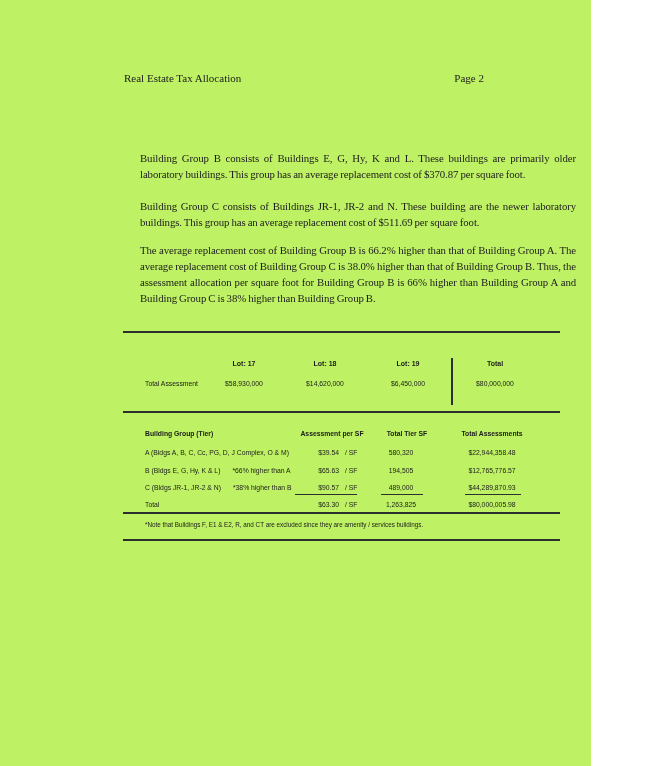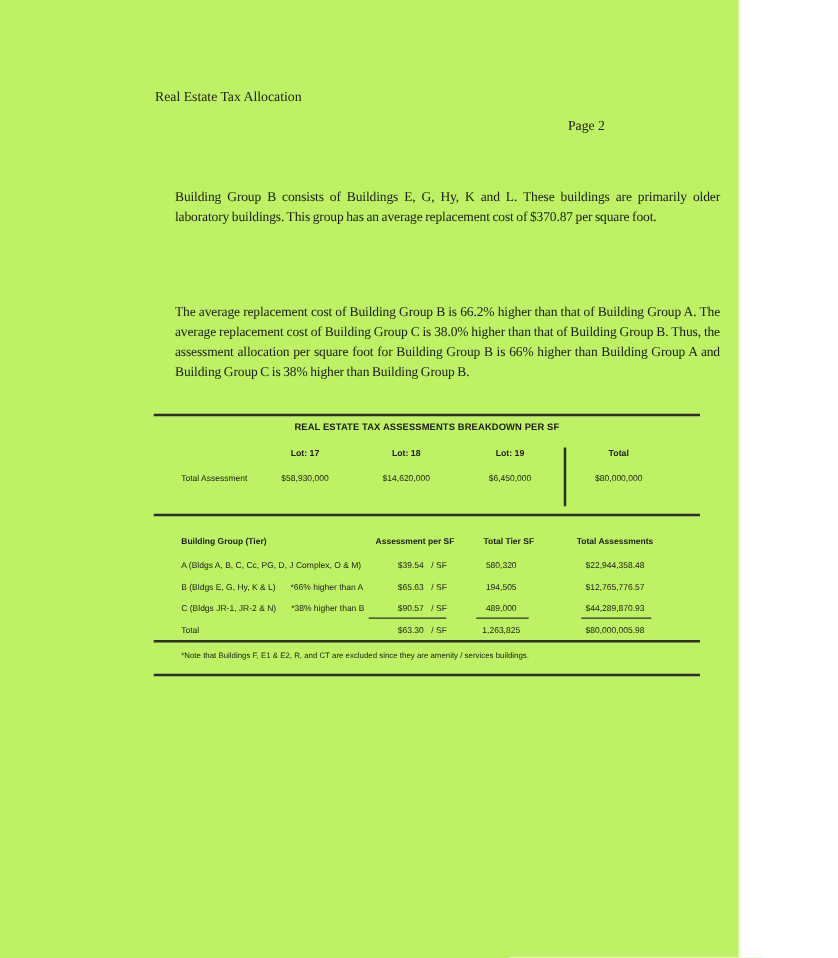--- a/index.html
+++ b/index.html
@@ -2,21 +2,21 @@
 <html><head>
 <meta charset="utf-8">
 <style>
   html,body{margin:0;padding:0;background:#ffffff;}
   .page{position:relative;width:591px;height:766px;background:#bef264;overflow:hidden;
         font-family:"Liberation Serif",serif;color:#1c1c1c;}
 
   
   .hdr{position:absolute;top:72px;font-size:11px;white-space:nowrap;}
   .hdr-left{left:124px;}
-  .hdr-right{right:107px;margin-top:23px;}
+  .hdr-right{right:107px;}
 
   
   .para{position:absolute;left:124px;width:436px;margin:16px;text-align:justify;
         font-size:10.8px;line-height:15.9px;letter-spacing:-0.1px;word-spacing:-0.5px;}
   .p1{top:135px;} .p2{top:183px;} .p3{top:227px;}
 
   
   .ttable{position:absolute;left:123px;top:331px;width:437px;height:214px;
           font-family:"Liberation Sans",sans-serif;color:#1b1b1b;}
   .rule{position:absolute;left:0;width:437px;height:2px;background:#2e2e2e;}
@@ -56,26 +56,26 @@
 </style>
 </head>
 <body>
 
 <div class="page">
 
   <div class="hdr hdr-left">Real Estate Tax Allocation</div>
   <div class="hdr hdr-right">Page 2</div>
 
   <p class="para p1">Building Group B consists of Buildings E, G, Hy, K and L. These buildings are primarily older laboratory buildings. This group has an average replacement cost of $370.87 per square foot.</p>
+  <p class="para p2">Building Group C consists of Buildings JR-1, JR-2 and N. These building are the newer laboratory buildings. This group has an average replacement cost of $511.69 per square foot.</p>
   <p class="para p3">The average replacement cost of Building Group B is 66.2% higher than that of Building Group A. The average replacement cost of Building Group C is 38.0% higher than that of Building Group B. Thus, the assessment allocation per square foot for Building Group B is 66% higher than Building Group A and Building Group C is 38% higher than Building Group B.</p>
 
   <div class="ttable">
     <div class="rule r-top"></div>
 
-    <div class="t-title">REAL ESTATE TAX ASSESSMENTS BREAKDOWN PER SF</div>
 
     <div class="uh u1">Lot: 17</div>
     <div class="uh u2">Lot: 18</div>
     <div class="uh u3">Lot: 19</div>
     <div class="uh u4">Total</div>
     <div class="vdiv"></div>
 
     <div class="u-label">Total Assessment</div>
     <div class="uv u1">$58,930,000</div>
     <div class="uv u2">$14,620,000</div>

